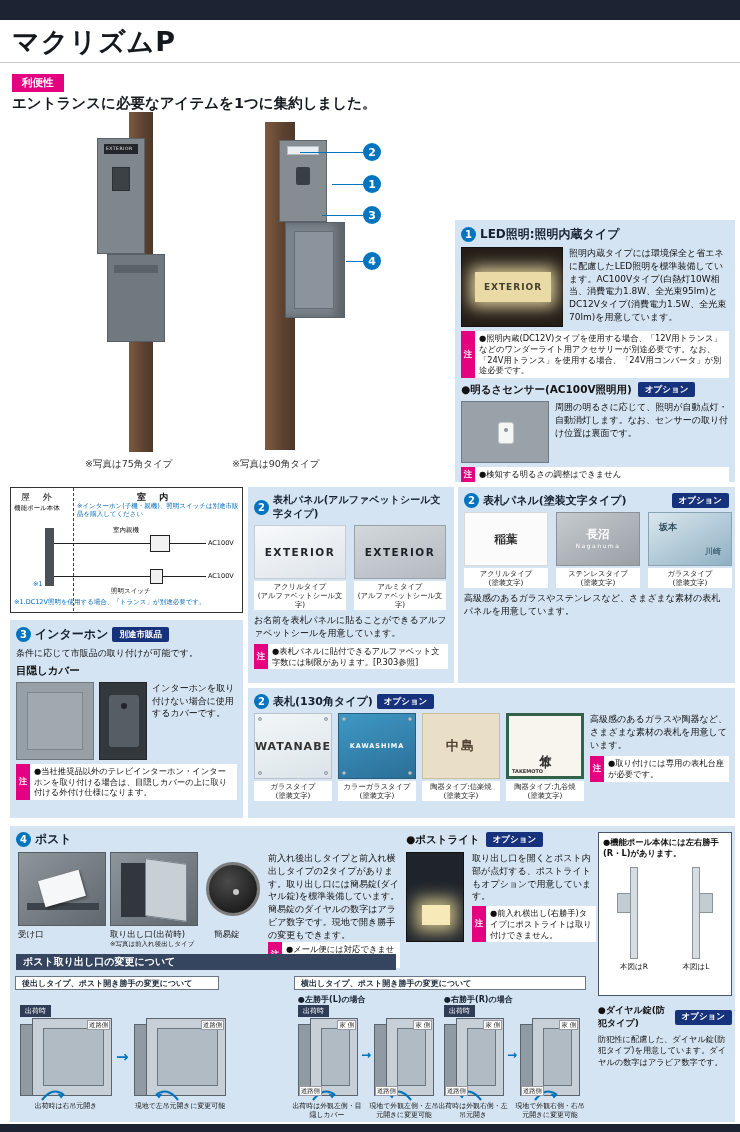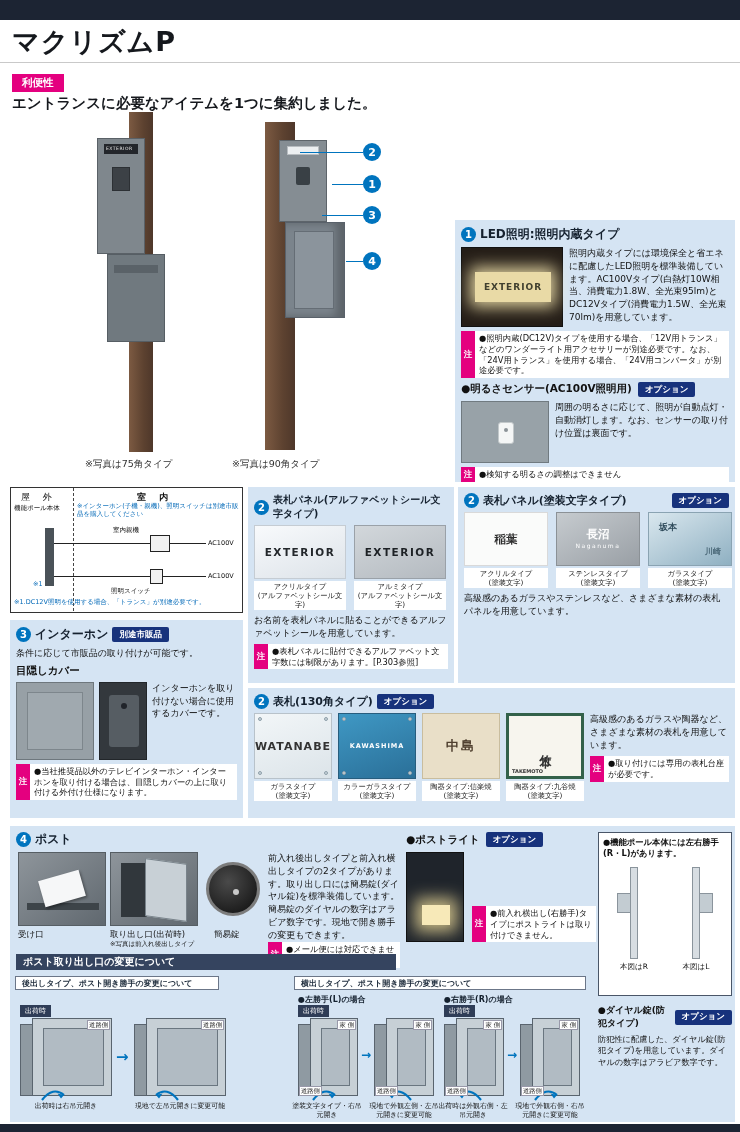--- a/index.html
+++ b/index.html
@@ -48,21 +48,21 @@
   .note .tag{background:#e4007f;color:#fff;font-size:8.5px;font-weight:bold;width:14px;display:flex;align-items:center;justify-content:center;flex:none}
   .note .txt{font-size:8.3px;line-height:1.3;padding:2px 4px;color:#111}
   .bodytxt{font-size:9px;line-height:1.42;color:#111}
   .tile-label{background:#fff;font-size:7.3px;line-height:1.25;text-align:center;padding:1px 0;color:#222}
 
   
   #led-panel{left:455px;top:220px;width:280px;height:262px;display:flex;flex-direction:column;gap:4px}
   #led-row{display:flex;gap:6px}
   #led-photo{width:102px;height:80px;background:#241d17;position:relative;flex:none;border:1px solid #111}
   #led-plate{position:absolute;left:13px;top:24px;width:76px;height:30px;background:#e9daa6;box-shadow:0 0 16px 5px rgba(252,236,180,.85);display:flex;align-items:center;justify-content:center;font-size:9px;font-weight:bold;letter-spacing:1px;color:#41402f}
-  #sensor-hdr{display:flex;align-items:flex-start;gap:6px;font-size:10.5px;font-weight:bold}
+  #sensor-hdr{display:flex;align-items:center;gap:6px;font-size:10.5px;font-weight:bold}
   #sensor-row{display:flex;gap:6px}
   #sensor-photo{width:88px;height:62px;background:#98a2a8;position:relative;flex:none;border:1px solid #707a80}
   #sensor-dev{position:absolute;left:36px;top:20px;width:16px;height:22px;background:#f4f6f6;border-radius:3px;border:1px solid #c2c8ca}
   #sensor-dot{position:absolute;left:42px;top:26px;width:4px;height:4px;border-radius:50%;background:#8b9398}
 
   
   #wiring-box{position:absolute;left:10px;top:487px;width:233px;height:126px;background:#fff;border:1.5px solid #333}
   #wiring-box .wl{position:absolute;font-size:6.5px;color:#111}
   .wblue{color:#0068b7 !important}
   #w-div{position:absolute;left:62px;top:0;height:123px;border-left:1px dashed #444}
@@ -441,20 +441,21 @@
     <span class="txt">●メール便には対応できません。</span>
   </div>
 
   <div id="plight-hdr">
     <span>●ポストライト</span>
     <span class="opt">オプション</span>
   </div>
   <div id="plight-photo">
     <div id="plight-glow"></div>
   </div>
+  <div class="bodytxt" id="plight-body">取り出し口を開くとポスト内部が点灯する、ポストライトもオプションで用意しています。</div>
   <div class="note" id="plight-note">
     <span class="tag">注</span>
     <span class="txt">●前入れ横出し(右勝手)タイプにポストライトは取り付けできません。</span>
   </div>
 
   <div id="change-title">ポスト取り出し口の変更について</div>
 
   <div id="handing-box">
     <div id="handing-title">●機能ポール本体には左右勝手(R・L)があります。</div>
     <div id="handing-figs">
@@ -525,21 +526,21 @@
     <div class="dg-front">
         <div class="dg-door"></div>
       </div>
     <span class="lbl" style="top:2px;right:2px">家 側</span>
     <span class="lbl" style="bottom:2px;left:1px">道路側</span>
     <svg class="swing" viewBox="0 0 26 14">
         <path d="M24 12 Q13 -2 2 7" fill="none" stroke="#0074be" stroke-width="2.2"></path>
         <path d="M2 7 l6.5 -1.5 -3.5 5 z" fill="#0074be"></path>
       </svg>
   </div>
-  <span class="dcap" style="left:282px;width:70px">塗装文字タイプ・右吊元開き</span>
+  <span class="dcap" style="left:282px;width:70px">出荷時は外観左側・目隠しカバー</span>
   <span class="dcap" style="left:358px;width:72px">現地で外観左側・左吊元開きに変更可能</span>
 
   <div class="diag" style="left:434px;width:60px">
     <span class="ship">出荷時</span>
     <div class="dg-side"></div>
     <div class="dg-front">
         <div class="dg-door"></div>
       </div>
     <span class="lbl" style="top:2px;right:2px">家 側</span>
     <span class="lbl" style="bottom:2px;left:1px">道路側</span>

